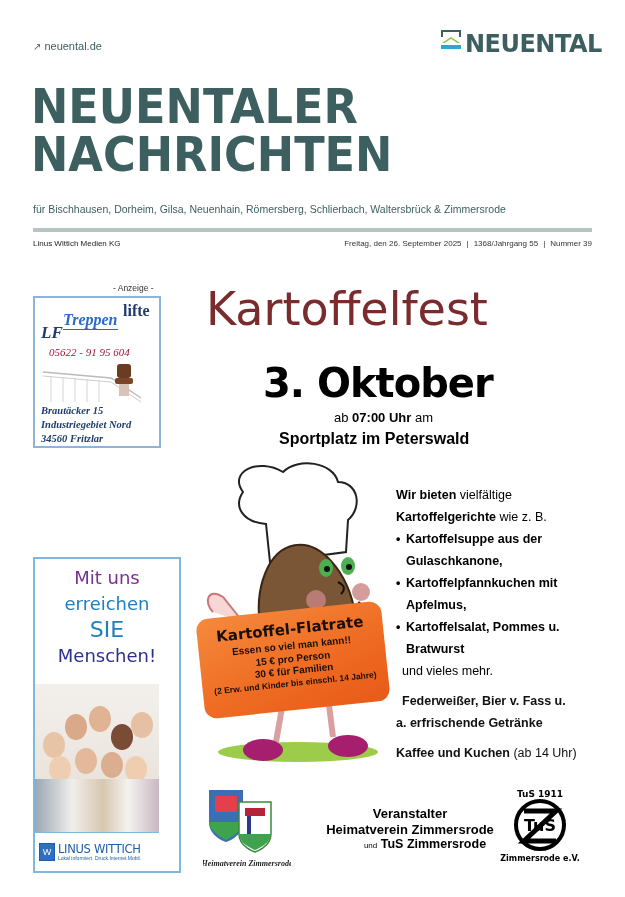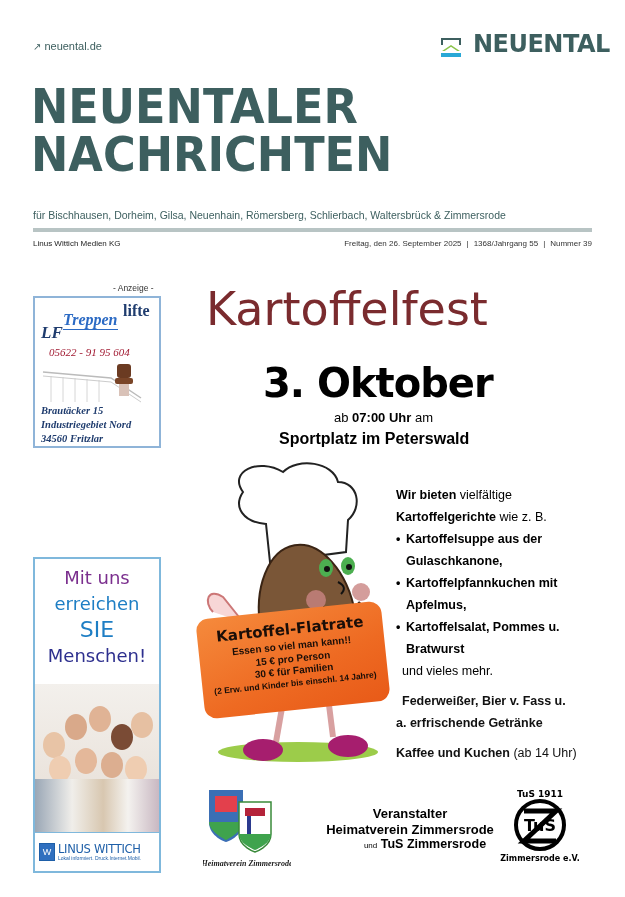--- a/index.html
+++ b/index.html
@@ -5,50 +5,50 @@
   * { margin: 0; padding: 0; box-sizing: border-box; }
   html, body { width: 625px; height: 897px; background: #ffffff; overflow: hidden; }
   body { position: relative; font-family: "Liberation Sans", sans-serif; color: #111; }
 
   .abs { position: absolute; }
 
   
   .site-link { left: 33px; top: 40px; font-size: 11px; color: #3d5f5f; }
   .site-link .arrow { font-size: 10px; margin-right: 3px; }
 
-  .brand { left: 441px; top: 30px; display: flex; align-items: flex-end; gap: 12px; }
+  .brand { left: 441px; top: 30px; display: flex; align-items: flex-start; gap: 4px; }
   .brand-mark { width: 20px; height: 20px; position: relative; }
   .brand-mark .frame { position: absolute; left: 0; top: 0; width: 20px; height: 7px; border: 2px solid #3d5f5f; border-bottom: none; }
   .brand-mark .roof { position: absolute; left: 1px; top: 7px; width: 18px; height: 6px; background: #8bc34a; clip-path: polygon(0 100%, 50% 0, 100% 100%, 85% 100%, 50% 30%, 15% 100%); }
   .brand-mark .water { position: absolute; left: 0; top: 15px; width: 20px; height: 4px; background: #29a8d6; }
   .brand-name { font-size: 24px; font-weight: bold; color: #3d5f5f; letter-spacing: -0.5px; font-family: "DejaVu Sans", sans-serif; }
 
   .masthead { left: 31px; top: 82px; font-family: "DejaVu Sans", sans-serif; font-weight: bold; color: #3d5f5f; font-size: 48px; line-height: 48px; letter-spacing: 0px; transform: scaleX(0.93); transform-origin: left top; }
   .masthead div { white-space: nowrap; }
 
-  .towns { left: 33px; top: 209px; font-size: 10.5px; color: #3d5f5f; white-space: nowrap; }
+  .towns { left: 33px; top: 203px; font-size: 10.5px; color: #3d5f5f; white-space: nowrap; }
 
   .rule { left: 33px; top: 228px; width: 559px; height: 4px; background: #b8c4c4; }
 
   .publisher { left: 33px; top: 239px; font-size: 8px; color: #222; }
   .issue { right: 33px; top: 239px; font-size: 8px; color: #333; white-space: nowrap; }
   .issue .sep { margin: 0 5px; }
 
   
   .ad-label { left: 113px; top: 283px; font-size: 8.5px; color: #333; }
   .ad1 { left: 33px; top: 296px; width: 128px; height: 152px; border: 2px solid #8fb4d8; background: #fff; overflow: hidden; }
   .ad1 .lf { position: absolute; left: 6px; top: 25px; font-family: "Liberation Serif", serif; font-style: italic; font-weight: bold; font-size: 17px; color: #1f3c6e; }
   .ad1 .treppen { position: absolute; left: 28px; top: 13px; font-family: "Liberation Serif", serif; font-style: italic; font-weight: bold; font-size: 16px; color: #2b6ac4; border-bottom: 1px solid #2b6ac4; }
   .ad1 .lifte { position: absolute; left: 88px; top: 4px; font-family: "Liberation Serif", serif; font-weight: bold; font-size: 16px; color: #1f3c6e; }
   .ad1 .phone { position: absolute; left: 14px; top: 48px; font-family: "Liberation Serif", serif; font-style: italic; font-size: 11px; color: #a01830; }
   .ad1 .stairs { position: absolute; left: 6px; top: 66px; width: 112px; height: 40px; }
   .ad1 .chair { position: absolute; left: 78px; top: 64px; width: 22px; height: 36px; }
   .ad1 .addr { position: absolute; left: 6px; top: 106px; font-family: "Liberation Serif", serif; font-style: italic; font-weight: bold; font-size: 10.5px; line-height: 14px; color: #1f3c6e; white-space: nowrap; }
 
-  .ad2 { left: 33px; top: 557px; width: 128px; height: 316px; border: 2px solid #7fb8dc; background: #fff; overflow: hidden; }
+  .ad2 { left: 33px; top: 557px; width: 148px; height: 316px; border: 2px solid #7fb8dc; background: #fff; overflow: hidden; }
   .ad2 .slogan { position: absolute; left: 0; top: 6px; width: 100%; text-align: center; font-family: "DejaVu Sans", sans-serif; font-size: 18px; line-height: 26px; }
   .ad2 .s1 { color: #7b2f8e; }
   .ad2 .s2 { color: #1e7ec4; }
   .ad2 .s3 { color: #1e7ec4; font-size: 22px; }
   .ad2 .s4 { color: #2d2f8e; }
   .ad2 .photo { position: absolute; left: 0; top: 125px; width: 124px; height: 148px; background: linear-gradient(180deg, #f3f0ec 0%, #e6ddd4 100%); overflow: hidden; }
   .ad2 .photo .p { position: absolute; border-radius: 50%; }
   .ad2 .footer { position: absolute; left: 0; top: 273px; width: 124px; height: 39px; border-top: 1px solid #7fb8dc; display: flex; align-items: center; padding-left: 4px; gap: 3px; }
   .ad2 .lw-logo { width: 16px; height: 18px; border: 1px solid #1e5fa8; background: #2f6fbf; color: #fff; font-size: 9px; text-align: center; line-height: 16px; }
   .ad2 .lw-name { font-family: "DejaVu Sans", sans-serif; font-size: 11.5px; color: #1e5fa8; line-height: 12px; letter-spacing: -0.3px; }

